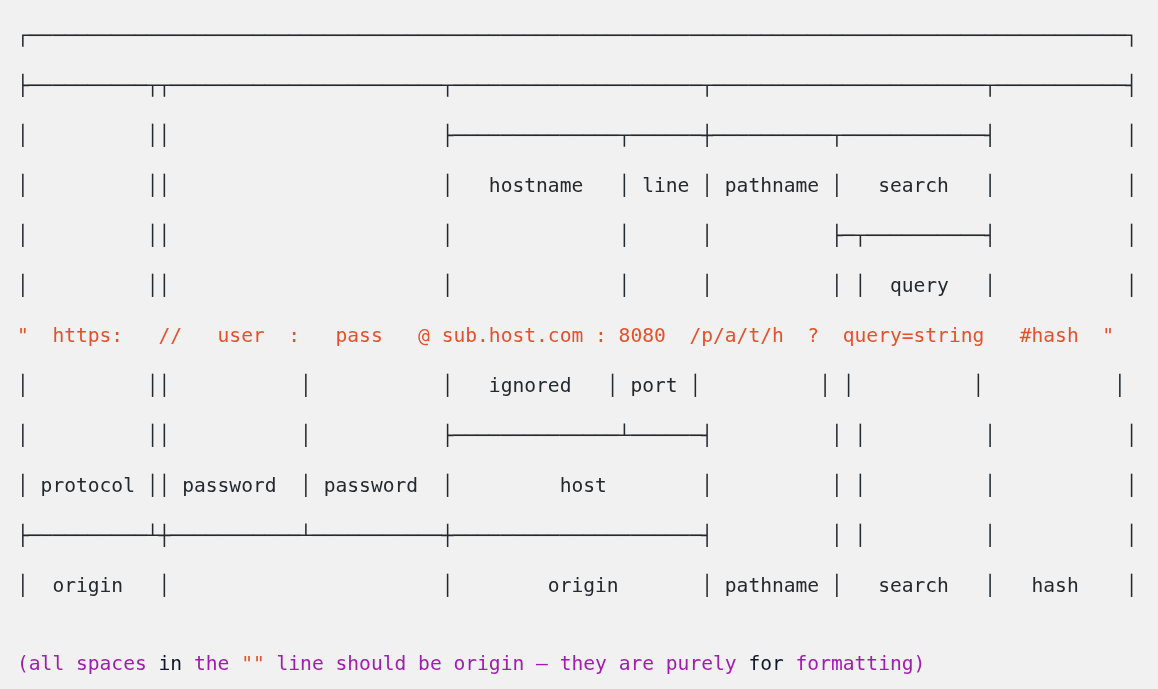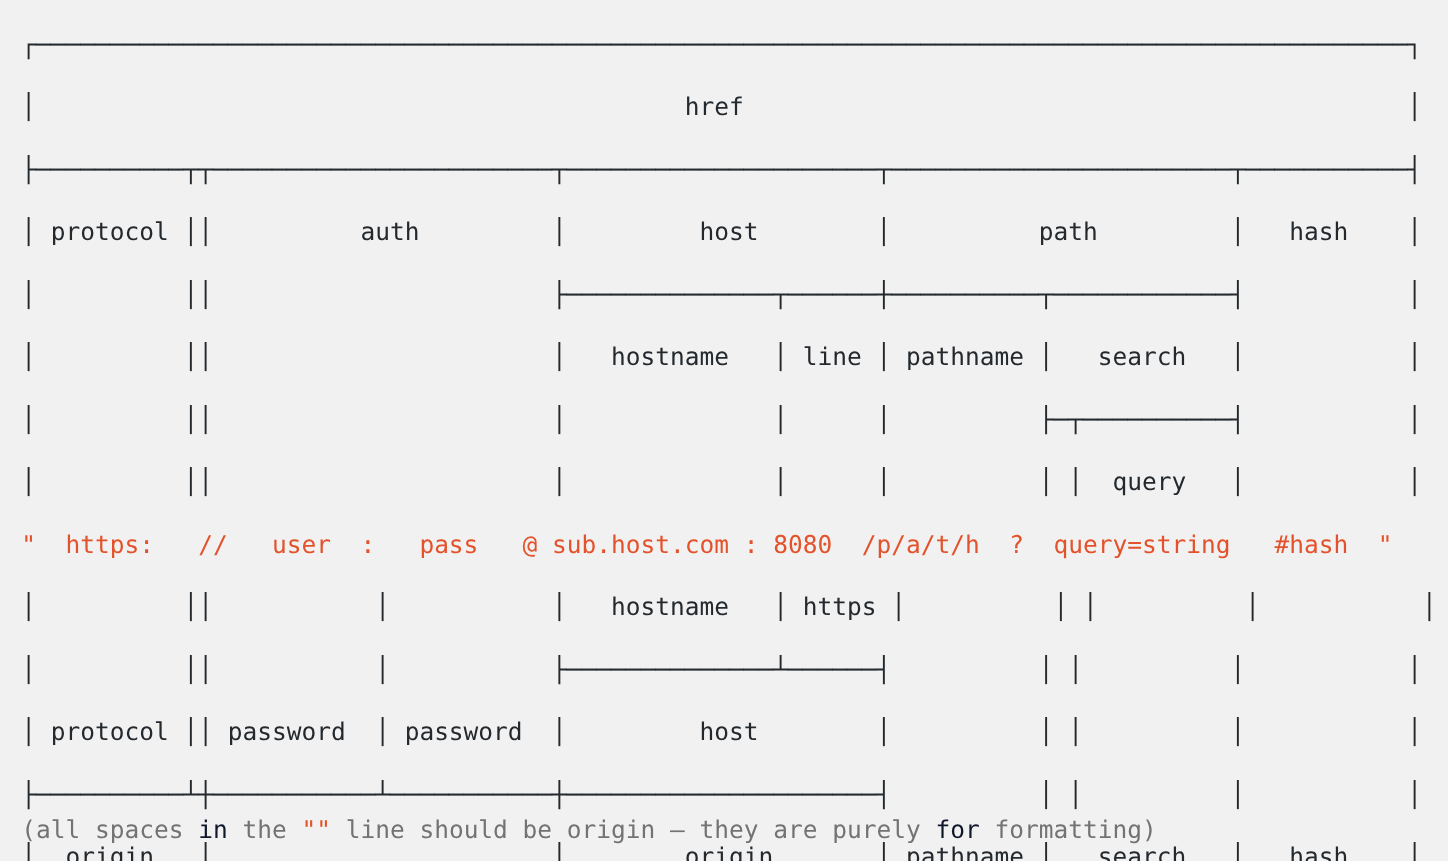--- a/index.html
+++ b/index.html
@@ -46,44 +46,42 @@
 
   
   #caption-block {
     position: absolute;
     left: 17px;
     top: 639px;
   }
 
   .str  { color: #e3522a; }   
   .kw   { color: #0f172a; }   
-  .plain{ color: #737373; margin-top: 11px; }
+  .plain{ color: #a21caf; margin-top: 11px; }
 
   
   .seg { display: inline; }
 </style>
 </head>
 <body>
 
 <div id="diagram">
 
   <div id="ascii-block">
 
     <pre class="code"><span class="seg">┌─────────────────────────────────────────────────────────────────────────────────────────────┐</span></pre>
-    <pre class="code"><span class="seg">│                                            href                                             │</span></pre>
     <pre class="code"><span class="seg">├──────────┬┬───────────────────────┬─────────────────────┬───────────────────────┬───────────┤</span></pre>
-    <pre class="code"><span class="seg">│ protocol ││          auth         │         host        │          path         │   hash    │</span></pre>
     <pre class="code"><span class="seg">│          ││                       ├──────────────┬──────┼──────────┬────────────┤           │</span></pre>
     <pre class="code"><span class="seg">│          ││                       │   hostname   │ line │ pathname │   search   │           │</span></pre>
     <pre class="code"><span class="seg">│          ││                       │              │      │          ├─┬──────────┤           │</span></pre>
     <pre class="code"><span class="seg">│          ││                       │              │      │          │ │  query   │           │</span></pre>
 
     <pre class="code"><span class="str">"  https:   //   user  :   pass   @ sub.host.com : 8080  /p/a/t/h  ?  query=string   #hash  "</span></pre>
 
-    <pre class="code"><span class="seg">│          ││           │           │   hostname   │ https │          │ │          │           │</span></pre>
+    <pre class="code"><span class="seg">│          ││           │           │   ignored   │ port │          │ │          │           │</span></pre>
     <pre class="code"><span class="seg">│          ││           │           ├──────────────┴──────┤          │ │          │           │</span></pre>
     <pre class="code"><span class="seg">│ protocol ││ password  │ password  │         host        │          │ │          │           │</span></pre>
     <pre class="code"><span class="seg">├──────────┴┼───────────┴───────────┼─────────────────────┤          │ │          │           │</span></pre>
     <pre class="code"><span class="seg">│  origin   │                       │        origin       │ pathname │   search   │   hash    │</span></pre>
 
   </div>
 
   <div id="caption-block">
     <pre class="code"><span class="plain">(all spaces </span><span class="kw">in</span><span class="plain"> the </span><span class="str">""</span><span class="plain"> line should be origin — they are purely </span><span class="kw">for</span><span class="plain"> formatting)</span></pre>
   </div>

